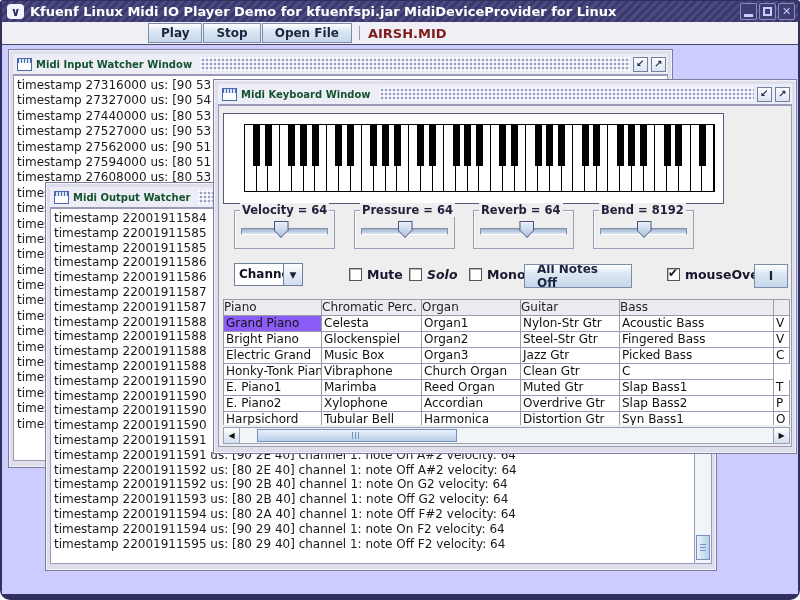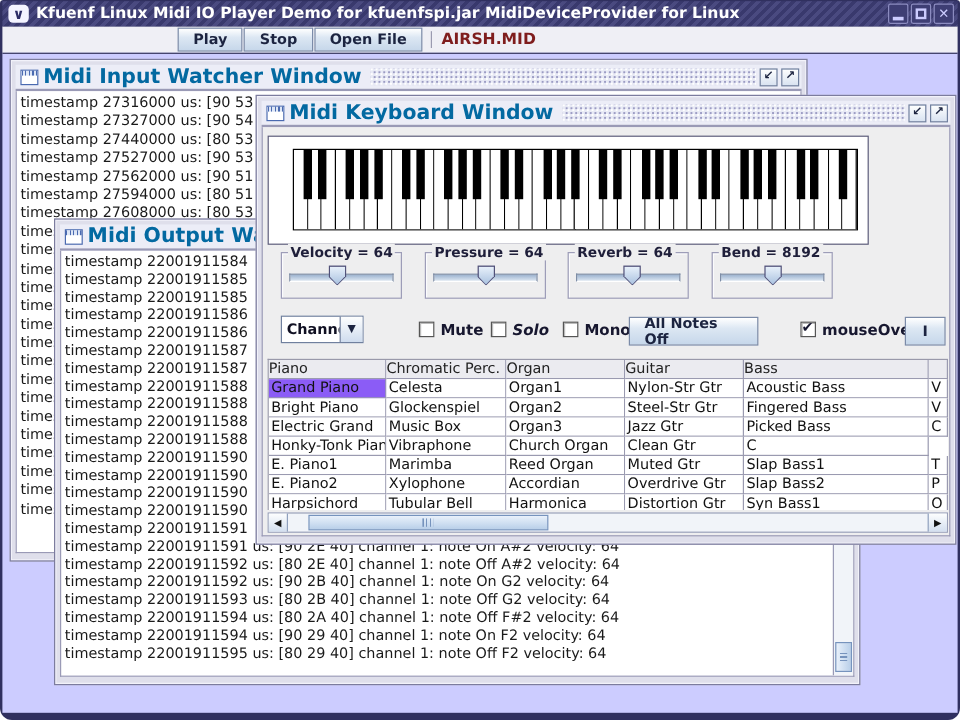--- a/index.html
+++ b/index.html
@@ -34,21 +34,21 @@
 
   .desktop{flex:1;background:#ccccff;border-top:1px solid #45456e;position:relative;overflow:hidden;}
 
   
   .iframe{position:absolute;background:#dfdfeb;border:1px solid #7c7c9e;
     box-shadow:inset 0 0 0 1px #f2f2fa;padding:4px;}
   .ititle{height:22px;display:flex;align-items:center;background:#ecEEf8;background:#ecedf7;
     border-bottom:2px solid #9a9ab6;padding:0 2px;position:relative;}
   .ifr-icon{width:15px;height:13px;border:1px solid #4a6ab0;background:#fff;margin:0 4px 0 2px;flex:none;}
   .ifr-icon .strip{height:4px;background:repeating-linear-gradient(90deg,#4a6ab0 0 1px,#dde6f6 1px 3px);}
-  .ititle-text{font-size:17px;font-weight:bold;color:#0369a1;white-space:nowrap;margin-right:8px;}
+  .ititle-text{font-size:10px;font-weight:bold;color:#14532d;white-space:nowrap;margin-right:8px;}
   .bumps{flex:1;height:14px;align-self:center;background-color:#e8eaf5;
     background-image:radial-gradient(circle at 1px 1px,#ffffff 0.9px,transparent 1px),
       radial-gradient(circle at 3px 3px,#9c9cc4 0.9px,transparent 1px);
     background-size:4px 4px;}
   .ifr-btn{width:15px;height:15px;margin-left:3px;flex:none;background:linear-gradient(#fdfefe,#d9e3f1);
     border:1px solid #70809e;display:flex;align-items:center;justify-content:center;
     font-size:10px;font-weight:bold;color:#1c2440;line-height:10px;}
   .icontent{position:relative;background:#fff;border:1px solid #9a9ab6;border-top:none;
     height:calc(100% - 24px);overflow:hidden;}
 

